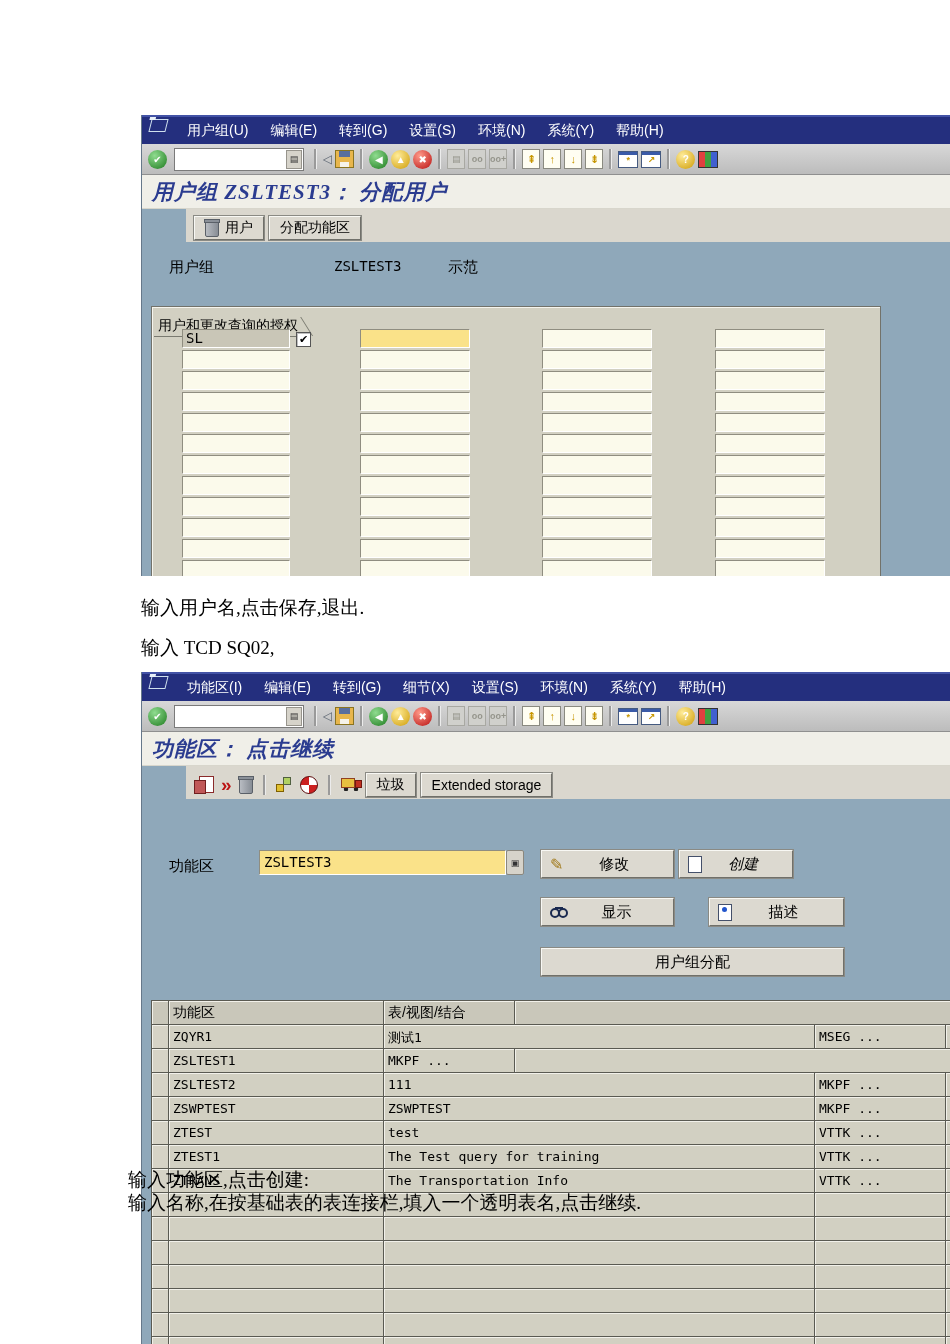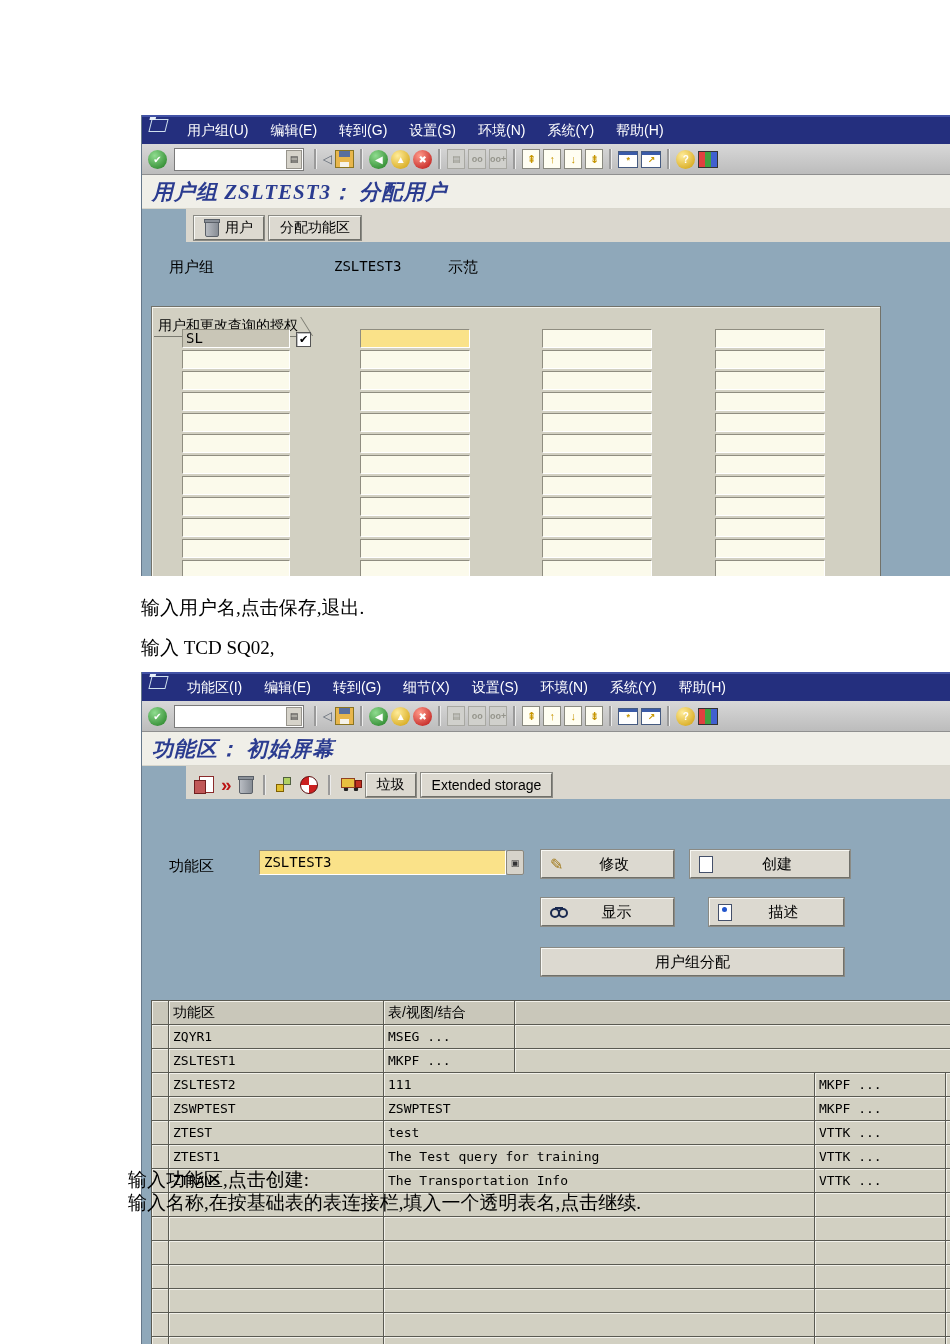--- a/index.html
+++ b/index.html
@@ -288,21 +288,21 @@
       <span class="pageic">↓</span>
       <span class="pageic">⇟</span>
       <span class="sep"></span>
       <span class="winbox">*</span>
       <span class="winbox">↗</span>
       <span class="sep"></span>
       <span class="ball ball-yellow">?</span>
       <span class="screenic"></span>
     </div>
   <div class="titlebar">
-    <span class="title">功能区： 初始屏幕</span>
+    <span class="title">功能区： 点击继续</span>
   </div>
   <div class="appbar">
     <span id="appbar2icons" style="display:flex;align-items:center;gap:7px;">
         <span class="copyic"></span>
         <span class="redic">»</span>
         <span class="trash"></span>
         <span class="sep"></span>
         <span class="whereused"></span>
         <span class="pieic"></span>
         <span class="sep"></span>
@@ -319,21 +319,21 @@
     <span class="lbl" style="left:27px;top:58px;">功能区</span>
     <div class="vfield" style="left:117px;top:51px;width:247px;">ZSLTEST3</div>
     <div class="f4btn" style="left:364px;top:51px;">
       <span>▣</span>
     </div>
 
     <button class="cbtn" style="left:399px;top:51px;width:133px;">
       <span class="ic-pencil">✎</span>
       <span class="blabel">修改</span>
     </button>
-    <button class="cbtn" style="left:548px;top:51px;width:160px;">
+    <button class="cbtn" style="left:537px;top:51px;width:114px;font-style:italic;">
       <span class="ic-page"></span>
       <span class="blabel">创建</span>
     </button>
     <button class="cbtn" style="left:399px;top:99px;width:133px;">
       <span class="ic-glasses"></span>
       <span class="blabel">显示</span>
     </button>
     <button class="cbtn" style="left:567px;top:99px;width:135px;">
       <span class="ic-page desc"></span>
       <span class="blabel">描述</span>
@@ -345,20 +345,21 @@
     <div class="qtable" id="qtable">
       <div class="trow thead">
         <div class="tcell tsel"></div>
         <div class="tcell tc1">功能区</div>
         <div class="tcell tc3">表/视图/结合</div>
         <div class="tcell tcx"></div>
       </div>
       <div class="trow">
         <div class="tcell tsel"></div>
         <div class="tcell tc1">ZQYR1</div>
+        <div class="tcell tc2">测试1</div>
         <div class="tcell tc3">MSEG ...</div>
         <div class="tcell tcx"></div>
       </div>
       <div class="trow">
         <div class="tcell tsel"></div>
         <div class="tcell tc1">ZSLTEST1</div>
         <div class="tcell tc3">MKPF ...</div>
         <div class="tcell tcx"></div>
       </div>
       <div class="trow">

